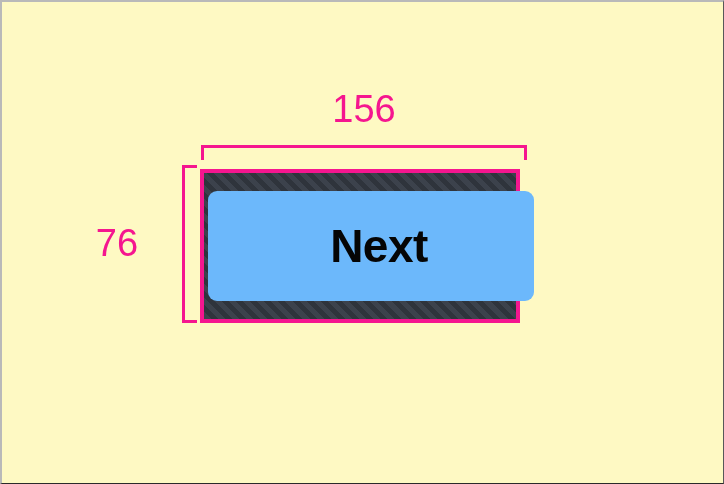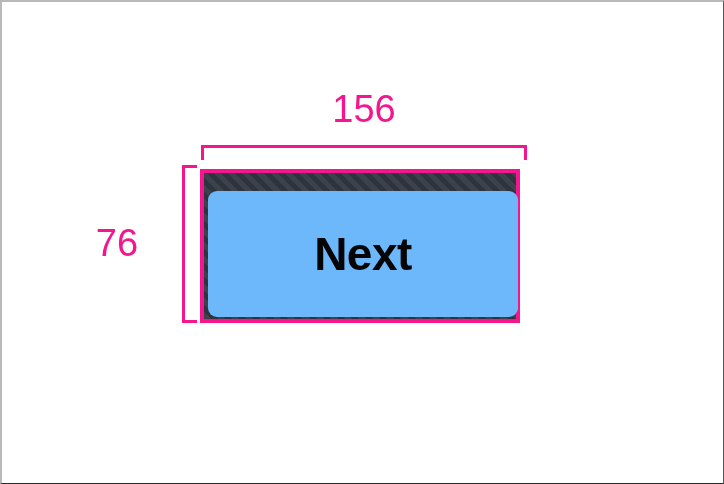--- a/index.html
+++ b/index.html
@@ -12,21 +12,21 @@
     height: 484px;
     overflow: hidden;
     font-family: "Liberation Sans", sans-serif;
   }
 
   
   #canvas {
     position: relative;
     width: 724px;
     height: 484px;
-    background: #ffffff;
+    background: #fef9c3;
     box-sizing: border-box;
     border-top: 2px solid #b9b9b9;
     border-left: 2px solid #b9b9b9;
     border-right: 1px solid #585858;
     border-bottom: 1px solid #2a2a2a;
   }
 
   
   
   #element-bounds {
@@ -56,26 +56,27 @@
       #2f343c 10px
     );
   }
 
   
   #button-surface {
     position: absolute;
     left: 206px;
     top: 189px;
     width: 310px;
-    height: 126px;
+    height: 110px;
     background: #6cb8fb;
     border-radius: 9px;
     display: flex;
     align-items: center;
     justify-content: center;
+    padding-left: 16px;
   }
   #button-label {
     color: #050505;
     font-size: 46px;
     font-weight: bold;
     letter-spacing: -0.5px;
     line-height: 1;
     font-family: "Liberation Sans", sans-serif;
   }
 

